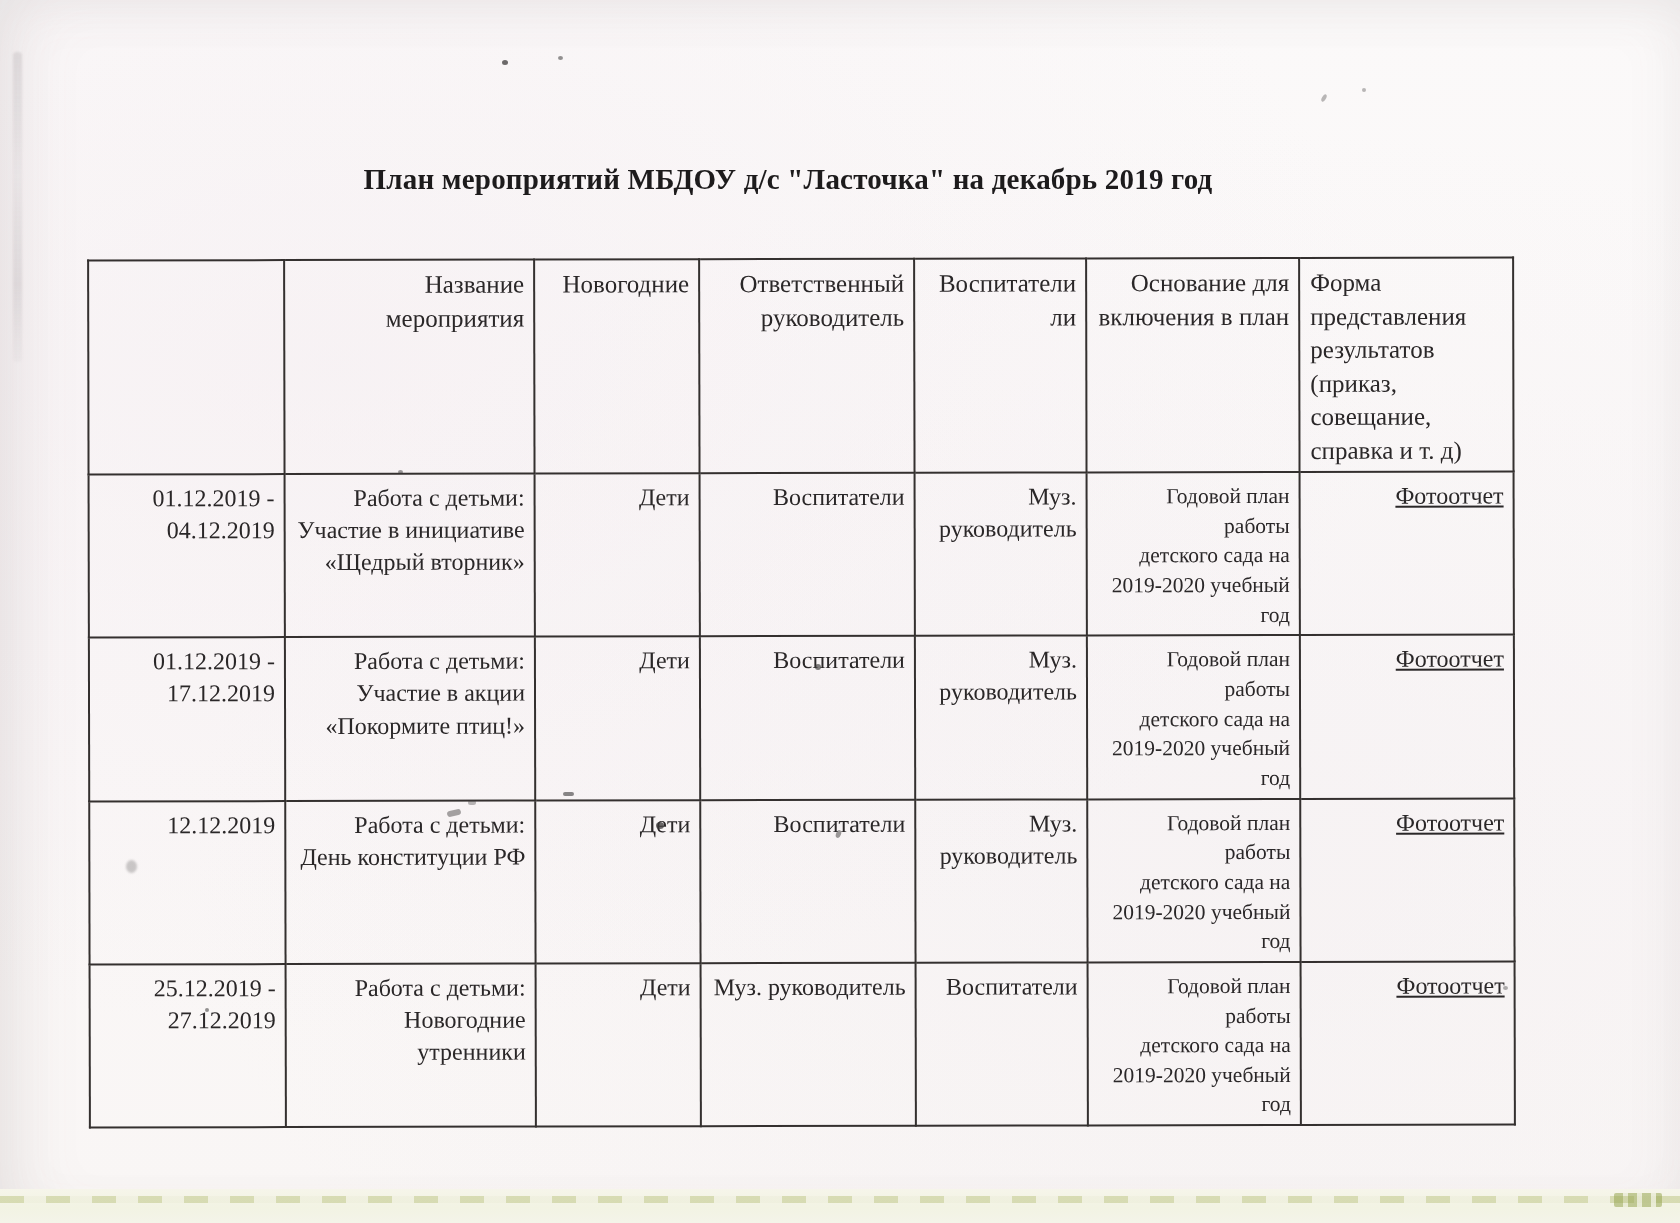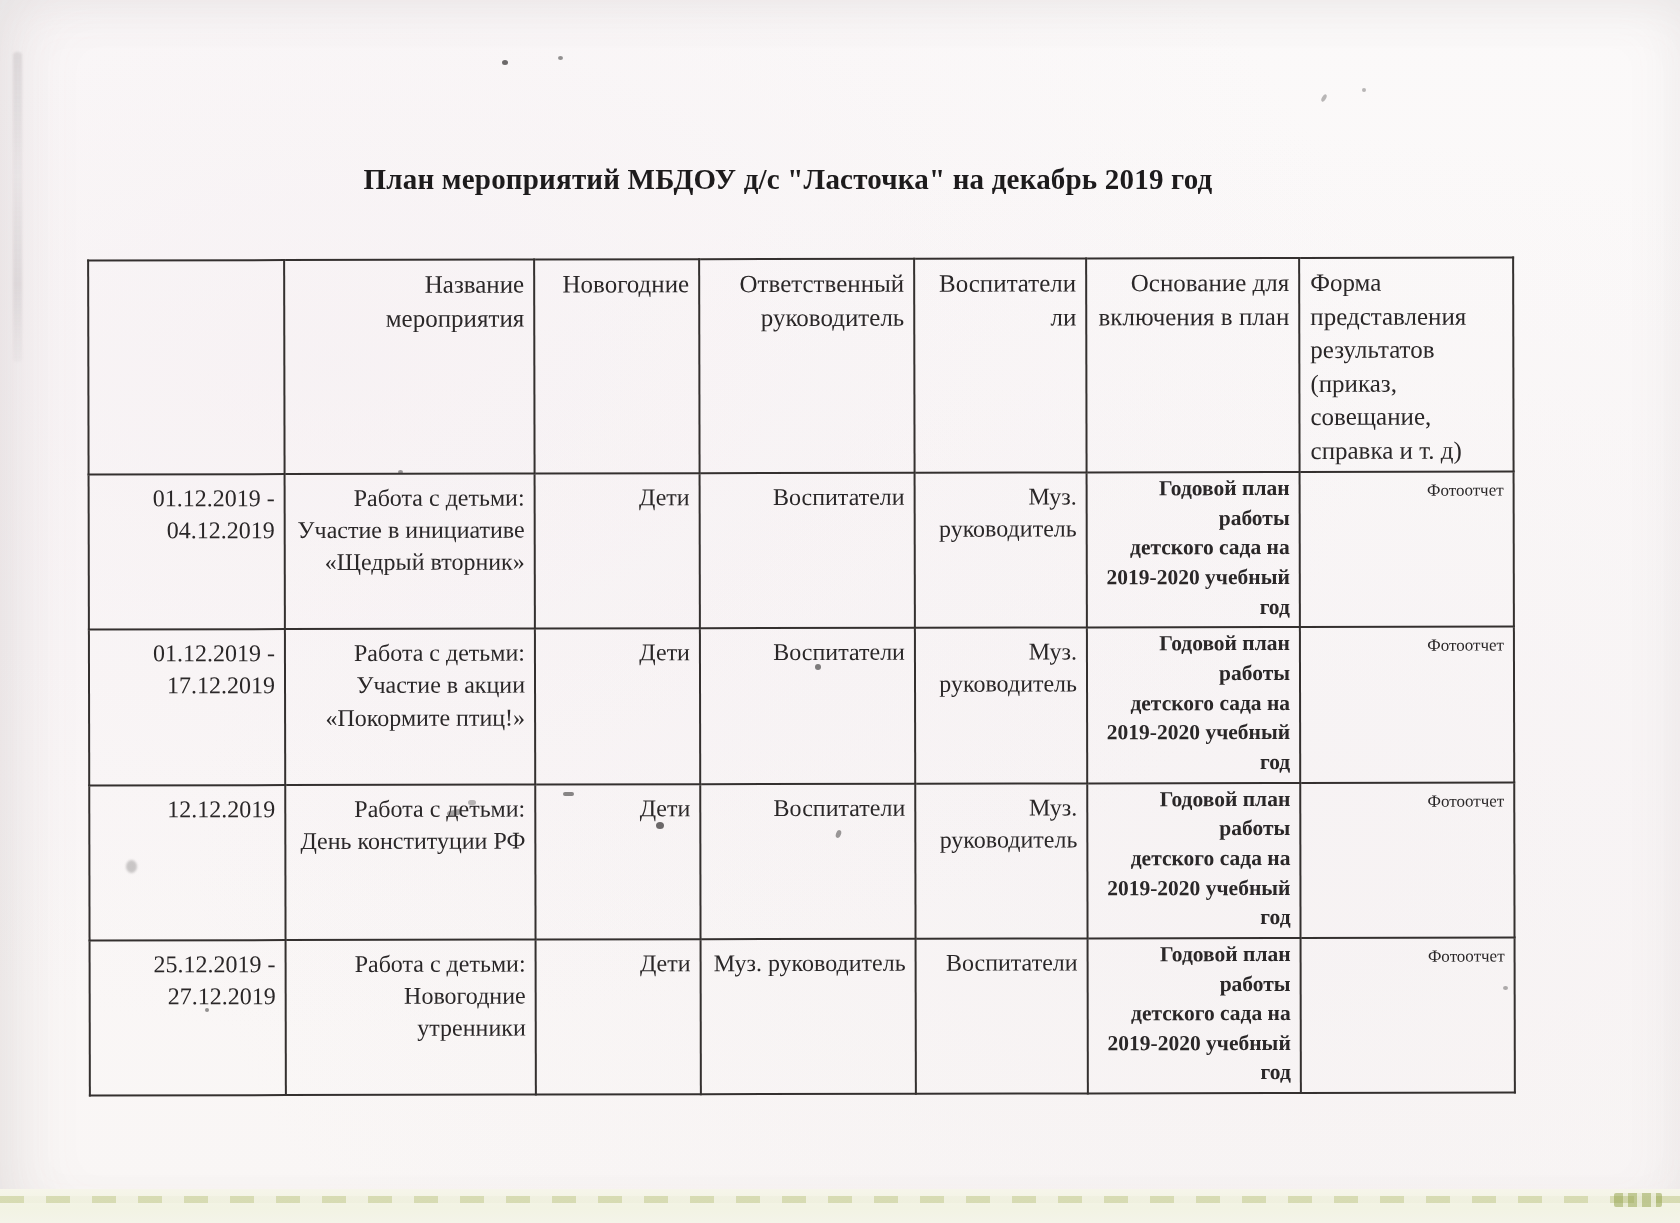--- a/index.html
+++ b/index.html
@@ -49,22 +49,22 @@
     white-space: pre-line;
     color: #2a2728;
   }
   .plan thead tr { height: 188px; }
   .plan tbody tr.r0 { height: 136px; }
   .plan tbody tr.r1 { height: 134px; }
   .plan tbody tr.r2 { height: 140px; }
   .plan tbody tr.r3 { height: 150px; }
   .plan th { font-size: 25px; }
   .plan th.h-form { text-align: left; padding-left: 10px; border-radius: 21px; }
-  .plan td.c-basis { font-size: 21.5px; line-height: 1.38; padding-top: 1px; font-weight: bold; }
-  .plan td.c-result { font-size: 17px; }
+  .plan td.c-basis { font-size: 21.5px; line-height: 1.38; padding-top: 9px; }
+  .plan td.c-result { font-size: 24px; text-decoration: underline; }
   
   .streak {
     position: absolute; left: 13px; top: 52px; width: 9px; height: 310px;
     background: linear-gradient(180deg, rgba(120,112,118,0.16), rgba(120,112,118,0.05) 40%, rgba(120,112,118,0.14) 75%, rgba(120,112,118,0.03));
     border-radius: 4px;
     filter: blur(1px);
   }
   .speck { position: absolute; background: #3c3a3a; border-radius: 50%; }
   .bottom-strip {
     position: absolute; left: 0; bottom: 0; width: 1680px; height: 34px;

